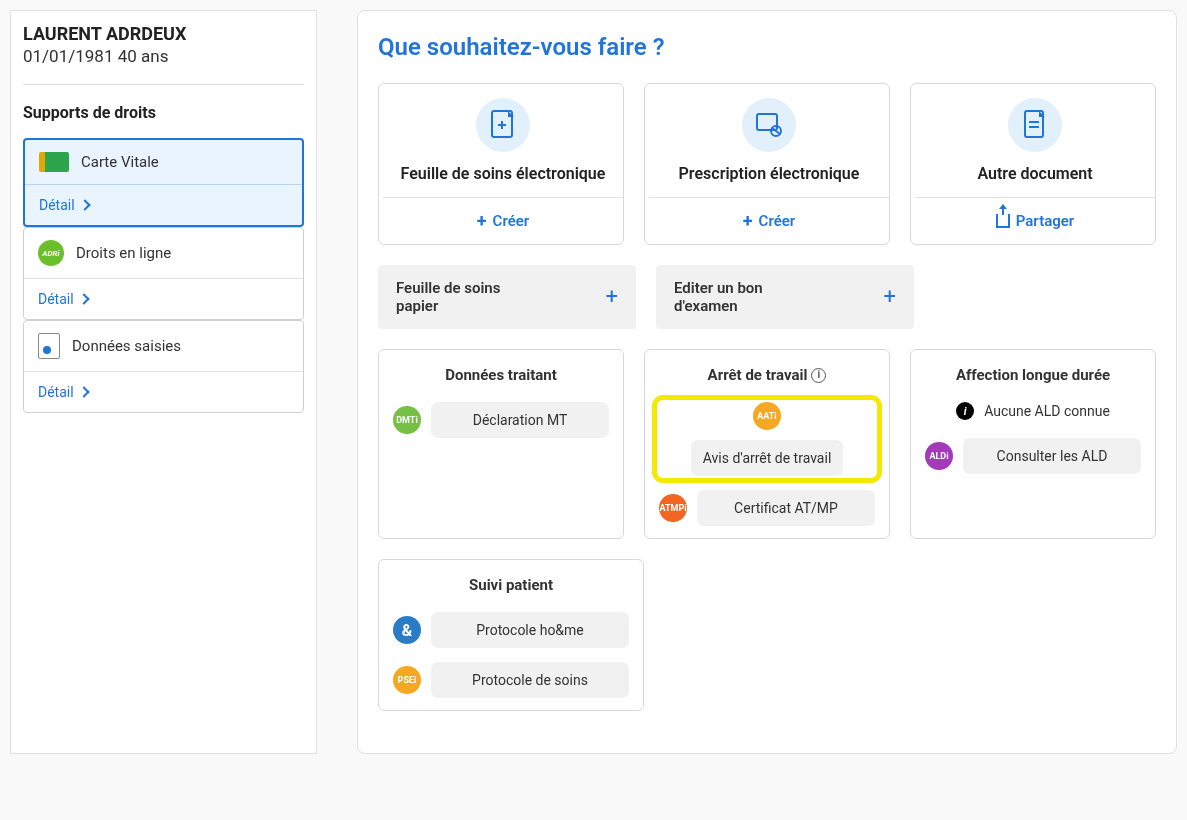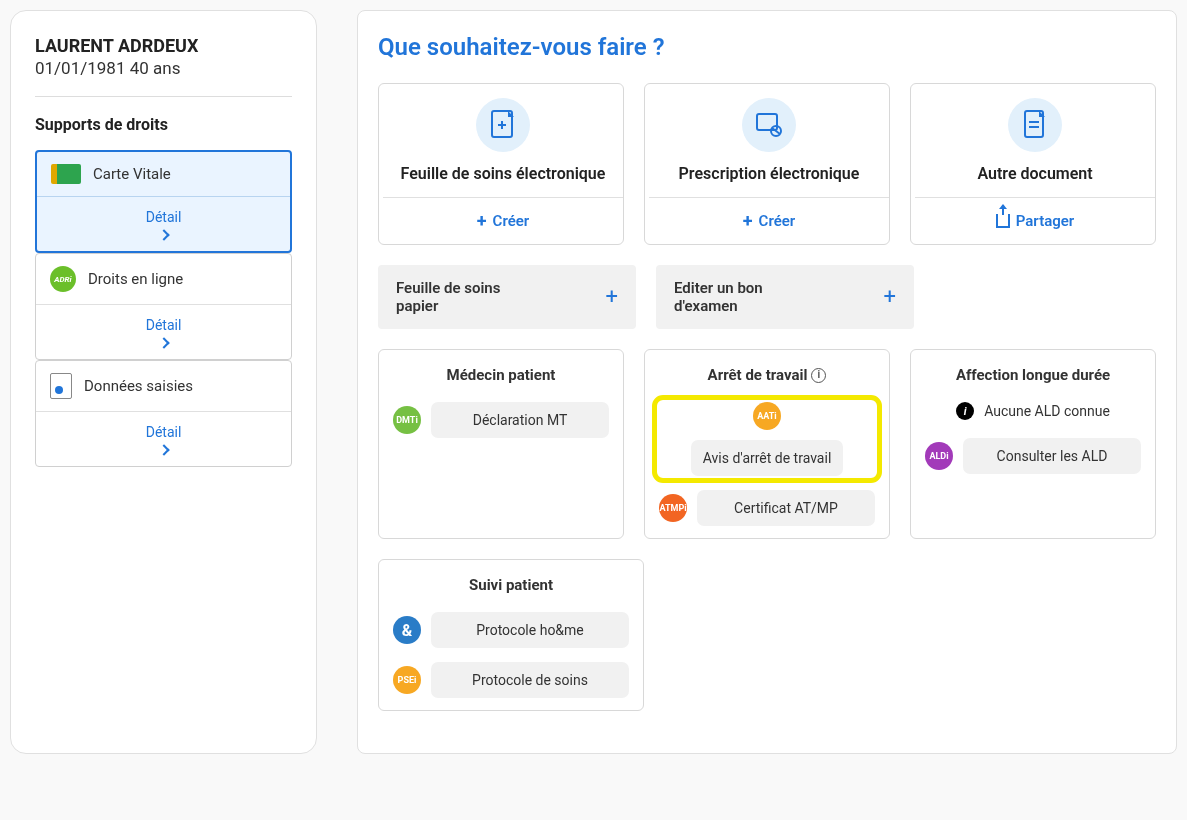--- a/index.html
+++ b/index.html
@@ -12,22 +12,22 @@
   .page {
     display: flex;
     gap: 40px;
     padding: 10px;
     max-width: 1187px;
   }
   .sidebar {
     width: 319px;
     background: #fff;
     border: 1px solid #e0e0e0;
-    border-radius: 16px;
-    padding: 24px;
+    border-radius: 0;
+    padding: 12px;
   }
   .patient-name {
     font-size: 18px;
     font-weight: 700;
     color: #222;
     margin-bottom: 2px;
   }
   .patient-meta {
     font-size: 17px;
     color: #333;
@@ -67,21 +67,20 @@
     border-bottom: 1px solid #b8d4f0;
   }
   .support-detail {
     display: flex;
     align-items: center;
     gap: 6px;
     padding: 12px 14px;
     font-size: 14px;
     color: #2175d9;
     cursor: pointer;
-    flex-direction: column;
   }
   .chevron-right {
     width: 8px; height: 8px;
     border-right: 2px solid #2175d9;
     border-bottom: 2px solid #2175d9;
     transform: rotate(-45deg);
   }
   .icon-cv {
     width: 30px; height: 20px;
     background: linear-gradient(90deg, #e0a800 0 6px, #2da44e 6px);
@@ -322,21 +321,21 @@
       </div>
       <div class="flat-card">
         <span style="max-width:130px">Editer un bon d'examen</span>
         <span class="plus">+</span>
       </div>
       <div class="spacer"></div>
     </div>
 
     <div class="row">
       <div class="group">
-        <div class="group-title">Médecin patient</div>
+        <div class="group-title">Données traitant</div>
         <div class="pill">
           <span class="badge" style="background:#76c043">DMTi</span>
           <span class="pill-label">Déclaration MT</span>
         </div>
       </div>
 
       <div class="group highlight">
         <div class="group-title">
           <span>Arrêt de travail</span>
           <span class="info-circle">i</span>

